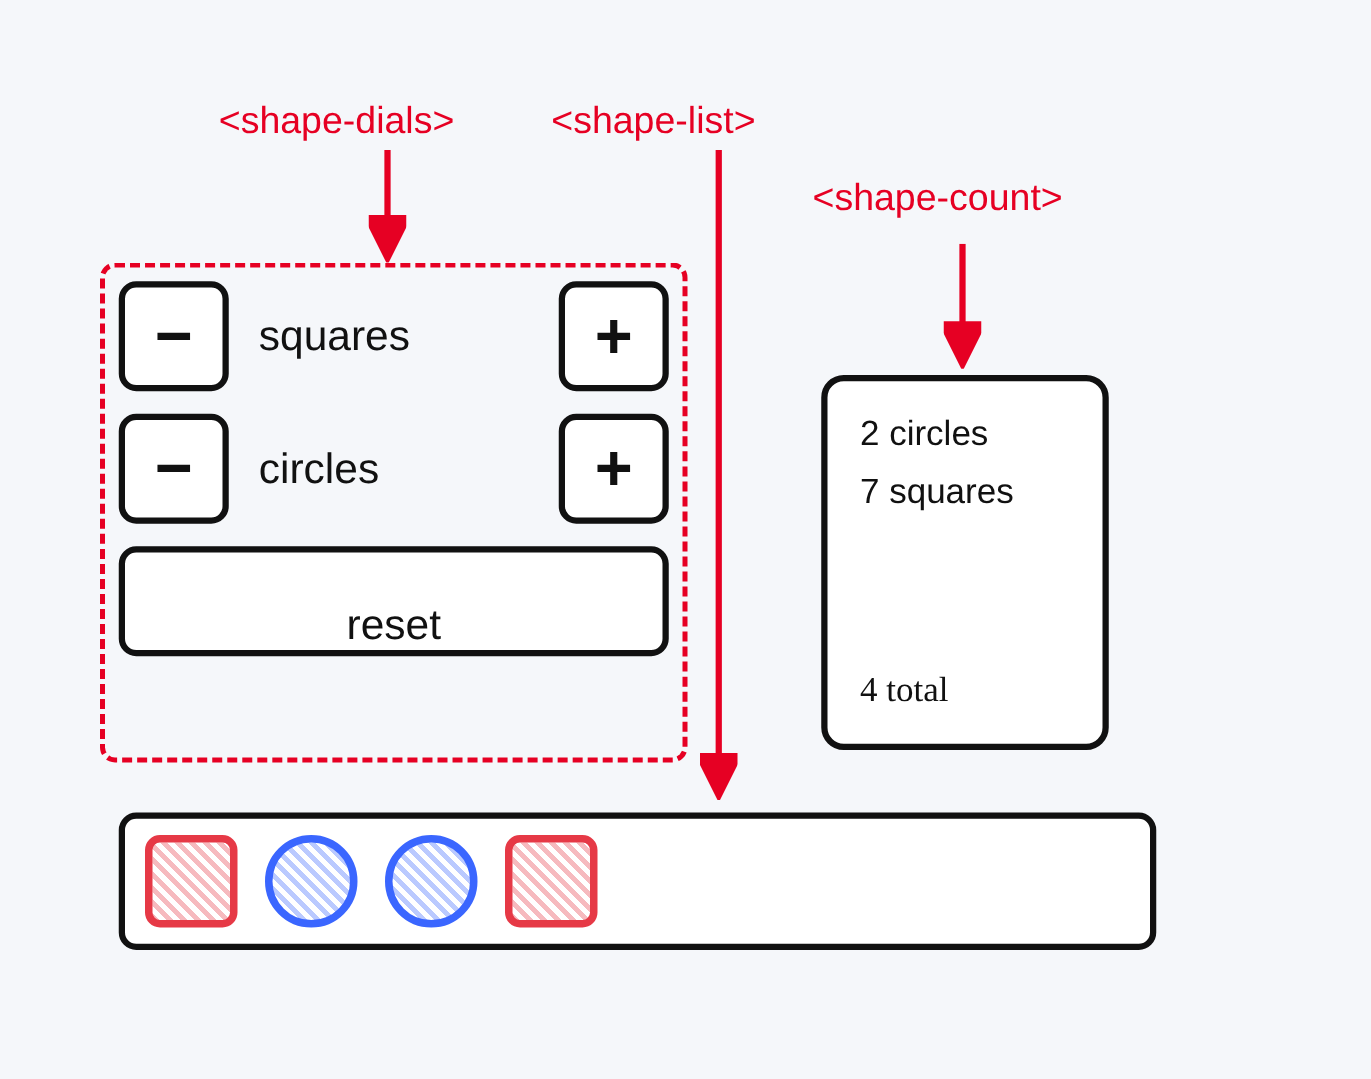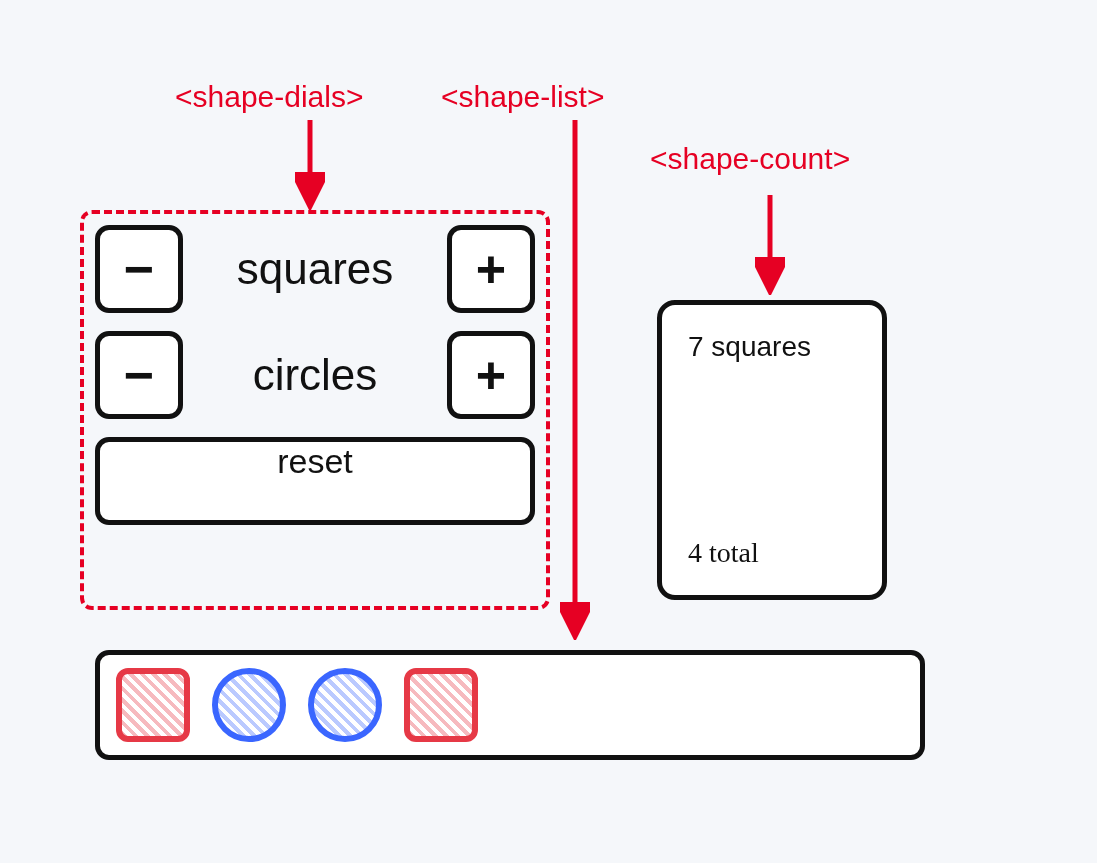--- a/index.html
+++ b/index.html
@@ -56,32 +56,32 @@
     background: #fff;
     display: flex;
     align-items: center;
     justify-content: center;
     font-size: 52px;
     font-weight: 900;
     cursor: pointer;
     user-select: none;
   }
   .dial-label {
-    font-size: 44px;
+    font-size: 34px;
     flex: 1;
-    text-align: center;
+    margin-left: 24px;
   }
   .reset-btn {
     width: 100%;
     height: 88px;
     border: 5px solid #111;
     border-radius: 14px;
     background: #fff;
     display: flex;
-    align-items: flex-start;
+    align-items: flex-end;
     justify-content: center;
     font-size: 34px;
     cursor: pointer;
     user-select: none;
   }
 
   .count-box {
     position: absolute;
     left: 657px;
     top: 300px;
@@ -185,20 +185,21 @@
     <div class="btn">
       <span>+</span>
     </div>
   </div>
   <div class="reset-btn">
     <span>reset</span>
   </div>
 </div>
 
 <div class="count-box">
+  <div class="count-line">2 circles</div>
   <div class="count-line">7 squares</div>
   <div class="count-total">4 total</div>
 </div>
 
 <div class="list-box">
   <div class="shape square"></div>
   <div class="shape circle"></div>
   <div class="shape circle"></div>
   <div class="shape square"></div>
 </div>

